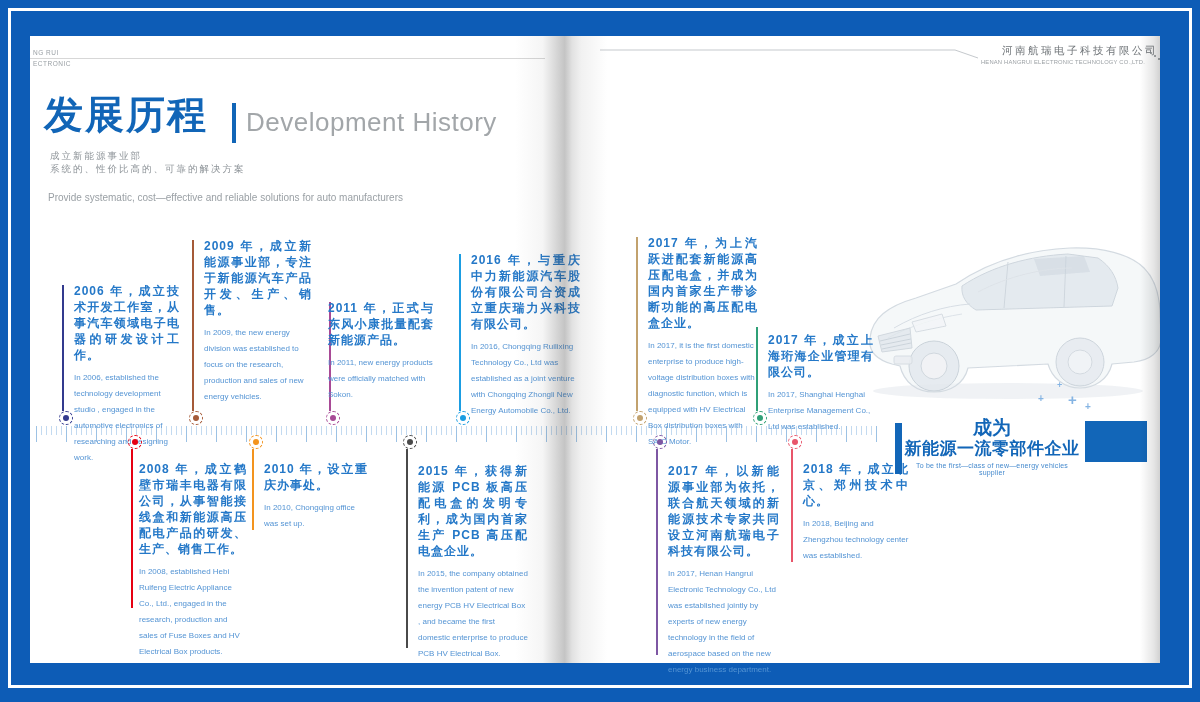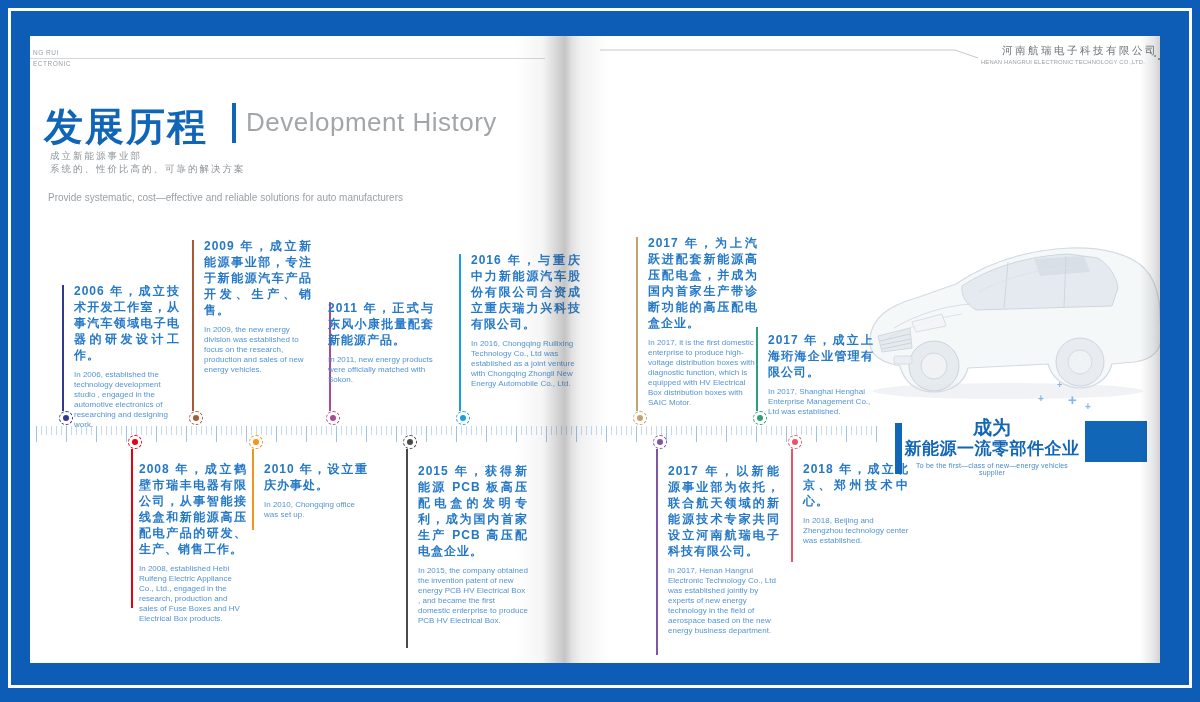--- a/index.html
+++ b/index.html
@@ -12,39 +12,39 @@
   .pages{position:absolute;left:30px;top:36px;width:1130px;height:627px;background:#ffffff;}
   .abs{position:absolute;}
 
   
   .corner-txt{position:absolute;font-size:6.5px;color:#9aa0a5;letter-spacing:.5px;}
   .rule{position:absolute;height:1px;background:#d7d7d7;}
   .company-cn{position:absolute;left:988px;top:44px;width:170px;text-align:right;font-size:10.5px;letter-spacing:2.5px;color:#6f7478;}
   .company-en{position:absolute;left:965px;top:59px;width:180px;text-align:right;font-size:5.8px;letter-spacing:.2px;color:#9ca1a5;}
   .dot3{position:absolute;width:2px;height:2px;border-radius:50%;background:#8a8f93;}
 
-  .title-cn{position:absolute;left:44px;top:100px;font-size:39px;font-weight:bold;letter-spacing:2px;color:#1165b7;}
+  .title-cn{position:absolute;left:44px;top:88px;font-size:39px;font-weight:bold;letter-spacing:2px;color:#1165b7;}
   .title-div{position:absolute;left:232px;top:103px;width:4px;height:40px;background:#1165b7;}
   .title-en{position:absolute;left:246px;top:107px;font-size:26px;color:#a2a6a9;letter-spacing:.5px;}
   .tag-cn{position:absolute;font-size:9.5px;letter-spacing:2px;color:#8d9398;}
   .tag-en{position:absolute;left:48px;top:192px;font-size:10px;color:#9aa0a5;}
 
   
   .ticks-s{position:absolute;left:36px;top:426px;width:844px;height:9px;
     background:repeating-linear-gradient(to right,#c3daf0 0 1px,transparent 1px 5px);}
   .ticks-l{position:absolute;left:36px;top:426px;width:844px;height:16px;
     background:repeating-linear-gradient(to right,#9dc2e4 0 1px,transparent 1px 30px);}
 
   
   .tl-line{position:absolute;width:1.5px;background:currentColor;}
   .tl-dot{position:absolute;width:12px;height:12px;border:1.2px dashed currentColor;border-radius:50%;}
   .tl-dot i{position:absolute;left:2.6px;top:2.6px;width:6.6px;height:6.6px;border-radius:50%;background:currentColor;}
   .tl-text{position:absolute;}
   .tl-cn{font-size:12px;line-height:16px;color:#2478c8;letter-spacing:1px;text-align:justify;font-weight:bold;}
-  .tl-en{margin-top:7px;font-size:8px;line-height:10px;color:#5494d4;}
+  .tl-en{margin-top:7px;font-size:8px;line-height:16px;color:#5494d4;}
   .i0{color:#333a8e}.i1{color:#e60012}.i2{color:#a55a38}.i3{color:#f3941e}
   .i4{color:#a84a96}.i5{color:#4a4a4a}.i6{color:#1b9de2}.i7{color:#c2a26e}
   .i8{color:#7e57a3}.i9{color:#2fa077}.i10{color:#e8556a}
 
   
   .goal-bar{position:absolute;left:895px;top:423px;width:7px;height:51px;background:#1266b8;}
   .goal-text{position:absolute;left:903px;top:417px;width:178px;text-align:center;color:#1266b8;}
   .goal-l1{font-size:19px;font-weight:bold;line-height:21px;}
   .goal-l2{font-size:17px;font-weight:bold;line-height:21px;letter-spacing:.5px;}
   .goal-en{font-size:7px;color:#4489cd;margin-top:3px;letter-spacing:.2px;}

